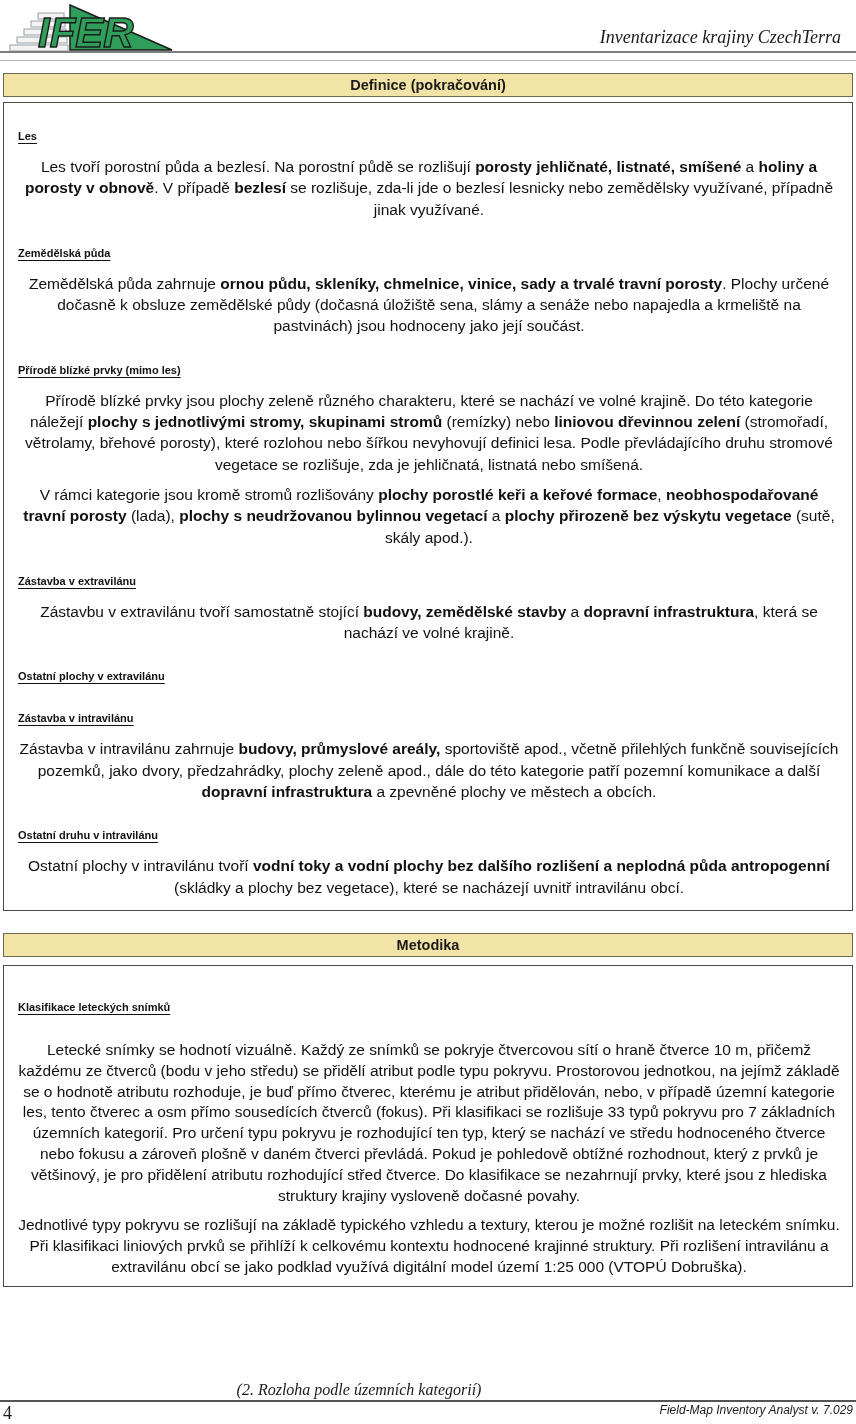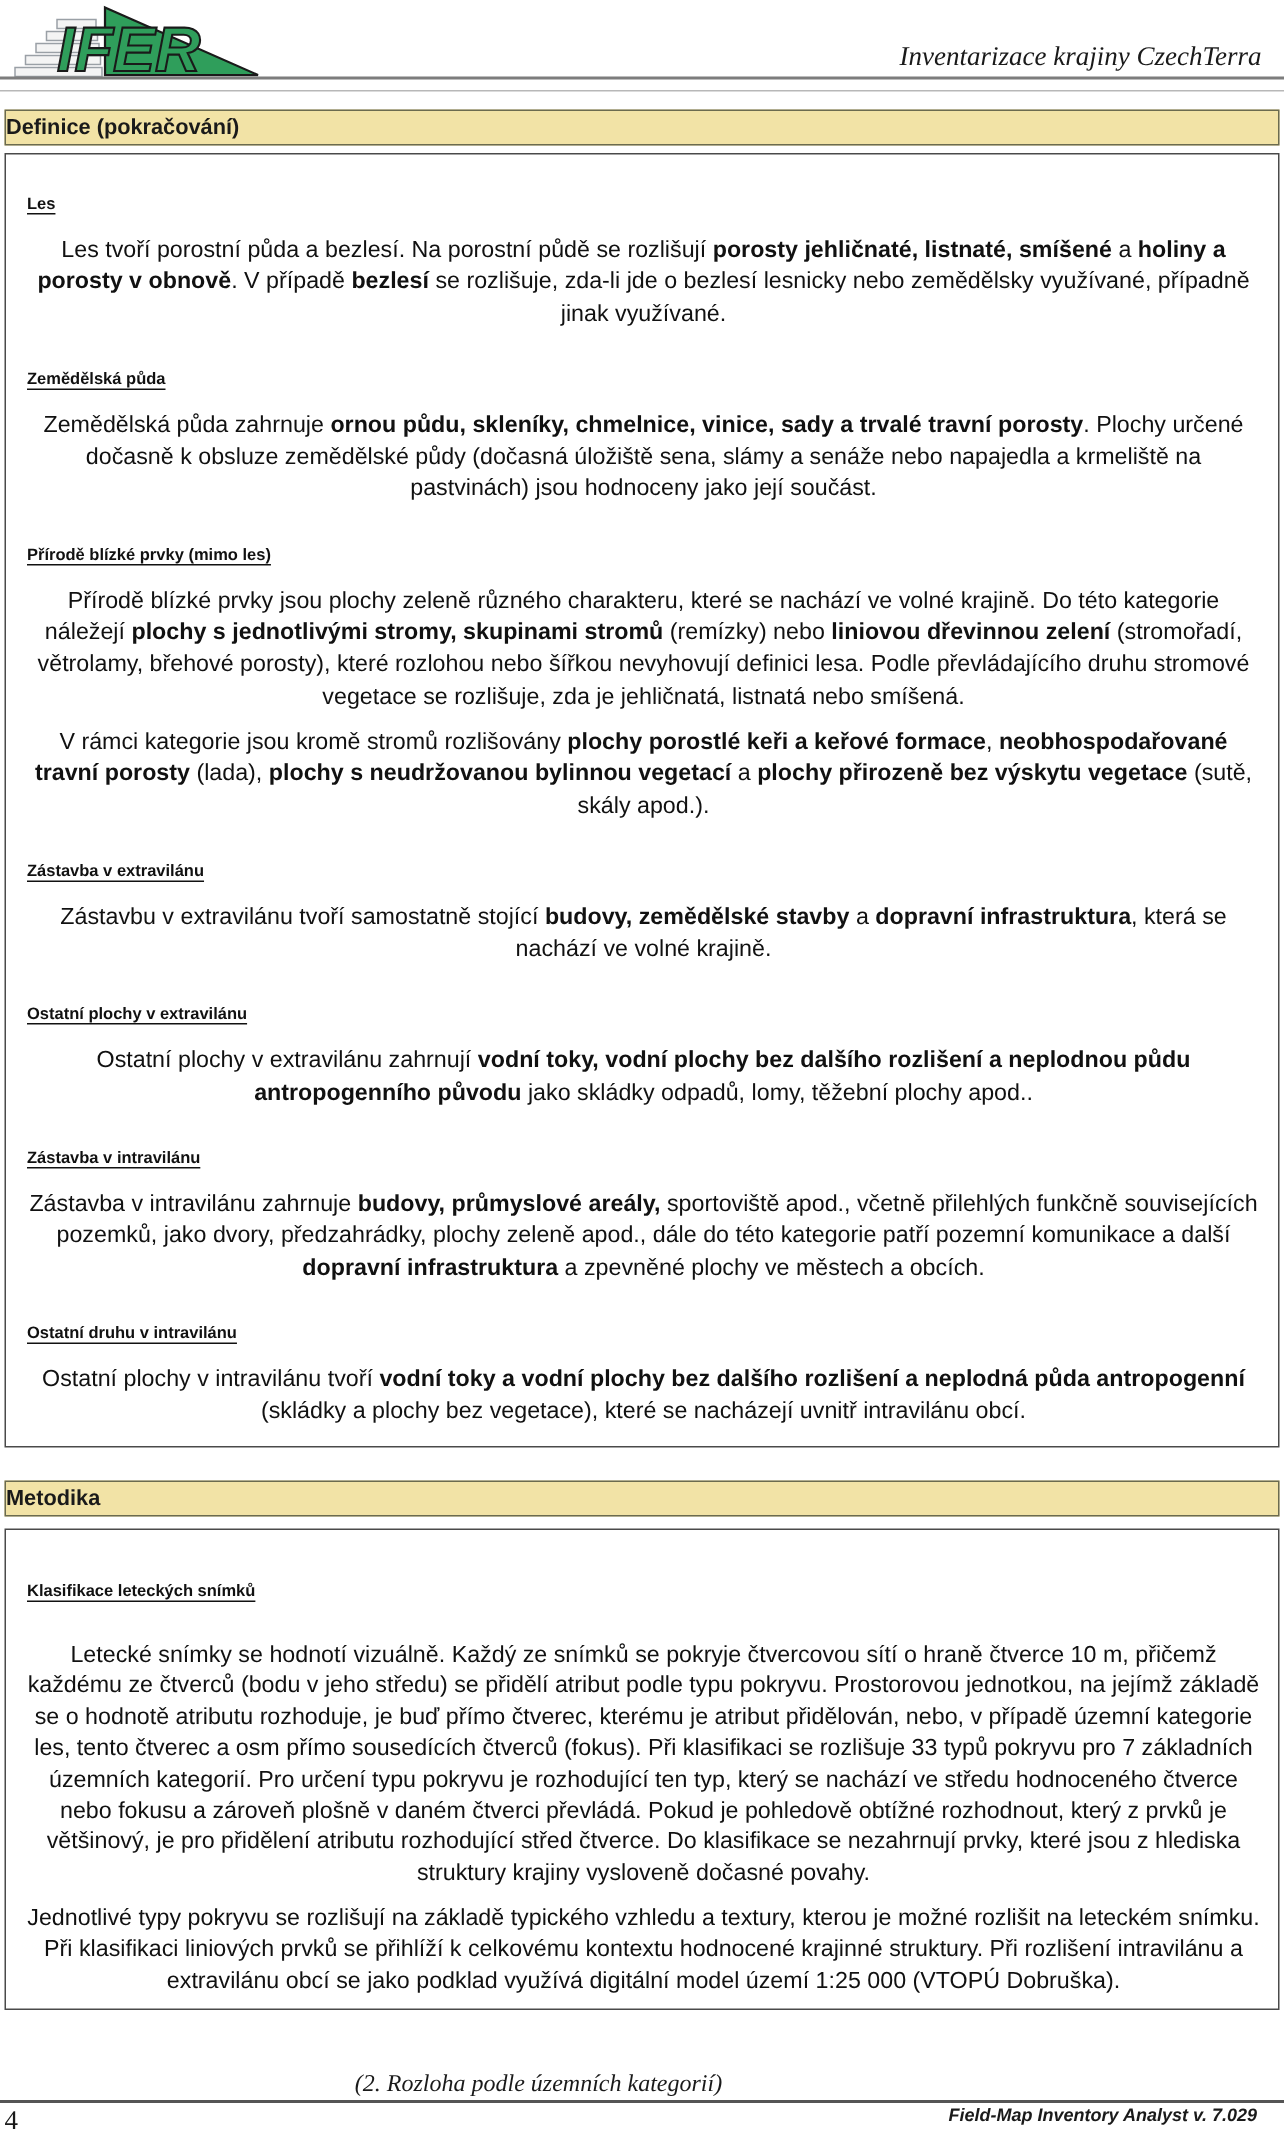--- a/index.html
+++ b/index.html
@@ -6,21 +6,21 @@
   .page{position:relative;width:856px;height:1424px;background:#fff;overflow:hidden;
         font-family:"Liberation Sans",sans-serif;color:#111;}
   
   .hdr{position:relative;height:73px;}
   .logo{position:absolute;left:8px;top:3px;width:168px;height:50px;}
   .brand{position:absolute;right:15px;top:27px;font-family:"Liberation Serif",serif;
          font-style:italic;font-size:18px;color:#1a1a1a;white-space:nowrap;}
   .rule1{position:absolute;left:0;top:51px;width:856px;height:2px;background:#7d7d7d;}
   .rule2{position:absolute;left:0;top:60px;width:856px;height:1px;background:#b8b8b8;}
   
-  .banner{margin:0 3px;height:22px;line-height:22px;
+  .banner{margin:0 3px;height:22px;line-height:22px;text-align:center;
           background:var(--banner-bg,#F2E3A6);border:1px solid var(--banner-border,#6b6b4f);
           font-weight:bold;font-size:14.5px;color:#1a1a1a;}
   .banner.metodika{margin-top:22px;}
   
   .box{margin:5px 3px 0 3px;border:1px solid var(--box-border,#4a4a4a);background:#fff;
        padding:24px 12px 12px 14px;}
   .box.metodika{margin-top:8px;padding-top:32px;padding-bottom:8px;}
   .sec-heading{font-size:11px;font-weight:bold;line-height:18px;margin:24px 0 0 0;
                text-decoration:underline;text-underline-offset:3px;}
   .sec:first-child .sec-heading{margin-top:0;}
@@ -28,21 +28,21 @@
   .para + .para{margin-top:9px;}
   .box.metodika .para{line-height:20.8px;}
   .box.metodika .sec-heading + .para{margin-top:24px;}
   .para .bold{font-weight:bold;}
   
   .ftr-caption{position:absolute;left:0;top:1381px;width:718px;text-align:center;
                font-family:"Liberation Serif",serif;font-style:italic;font-size:16px;color:#1a1a1a;}
   .ftr-rule{position:absolute;left:0;top:1400px;width:856px;height:2px;background:#555;}
   .ftr-page{position:absolute;left:3px;top:1403px;font-family:"Liberation Serif",serif;
             font-size:18px;color:#1a1a1a;}
-  .ftr-version{position:absolute;right:18px;top:1403px;font-style:italic;font-weight:bold;
+  .ftr-version{position:absolute;right:3px;top:1403px;font-style:italic;font-weight:normal;
                font-size:12px;color:#1a1a1a;}
 </style>
 </head>
 <body>
 
 <div class="page">
 
   <div class="hdr">
     <svg class="logo" viewBox="0 0 168 50" xmlns="http://www.w3.org/2000/svg">
       <g stroke="#9aa0a6" stroke-width="1" fill="#f4f4f4">
@@ -75,21 +75,20 @@
       <div class="sec-heading">Přírodě blízké prvky (mimo les)</div>
       <p class="para"><span>Přírodě blízké prvky jsou plochy zeleně různého charakteru, které se nachází ve volné krajině. Do této kategorie náležejí </span><span class="bold">plochy s jednotlivými stromy, skupinami stromů</span><span> (remízky) nebo </span><span class="bold">liniovou dřevinnou zelení</span><span> (stromořadí, větrolamy, břehové porosty), které rozlohou nebo šířkou nevyhovují definici lesa. Podle převládajícího druhu stromové vegetace se rozlišuje, zda je jehličnatá, listnatá nebo smíšená.</span></p>
       <p class="para"><span>V rámci kategorie jsou kromě stromů rozlišovány </span><span class="bold">plochy porostlé keři a keřové formace</span><span>, </span><span class="bold">neobhospodařované travní porosty</span><span> (lada), </span><span class="bold">plochy s neudržovanou bylinnou vegetací</span><span> a </span><span class="bold">plochy přirozeně bez výskytu vegetace</span><span> (sutě, skály apod.).</span></p>
     </div>
     <div class="sec">
       <div class="sec-heading">Zástavba v extravilánu</div>
       <p class="para"><span>Zástavbu v extravilánu tvoří samostatně stojící </span><span class="bold">budovy, zemědělské stavby</span><span> a </span><span class="bold">dopravní infrastruktura</span><span>, která se nachází ve volné krajině.</span></p>
     </div>
     <div class="sec">
       <div class="sec-heading">Ostatní plochy v extravilánu</div>
-      <p class="para"><span>Ostatní plochy v extravilánu zahrnují </span><span class="bold">vodní toky, vodní plochy bez dalšího rozlišení a neplodnou půdu antropogenního původu</span><span> jako skládky odpadů, lomy, těžební plochy apod..</span></p>
     </div>
     <div class="sec">
       <div class="sec-heading">Zástavba v intravilánu</div>
       <p class="para"><span>Zástavba v intravilánu zahrnuje </span><span class="bold">budovy, průmyslové areály,</span><span> sportoviště apod., včetně přilehlých funkčně souvisejících pozemků, jako dvory, předzahrádky, plochy zeleně apod., dále do této kategorie patří pozemní komunikace a další </span><span class="bold">dopravní infrastruktura</span><span> a zpevněné plochy ve městech a obcích.</span></p>
     </div>
     <div class="sec">
       <div class="sec-heading">Ostatní druhu v intravilánu</div>
       <p class="para"><span>Ostatní plochy v intravilánu tvoří </span><span class="bold">vodní toky a vodní plochy bez dalšího rozlišení a neplodná půda antropogenní</span><span> (skládky a plochy bez vegetace), které se nacházejí uvnitř intravilánu obcí.</span></p>
     </div>
   </div>

